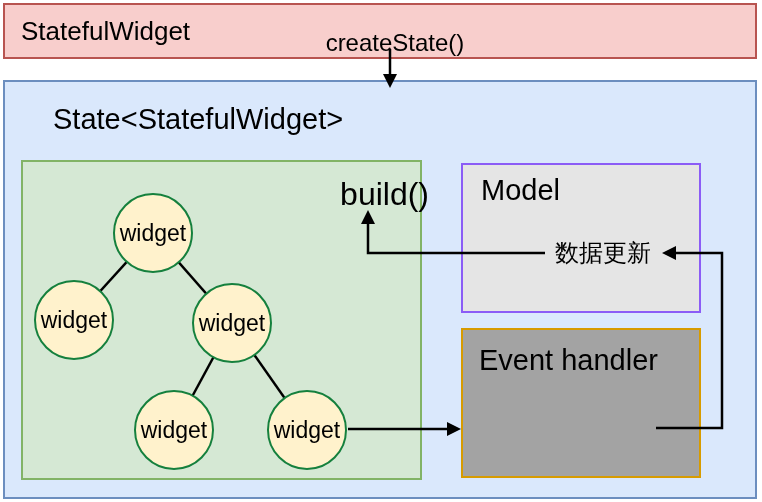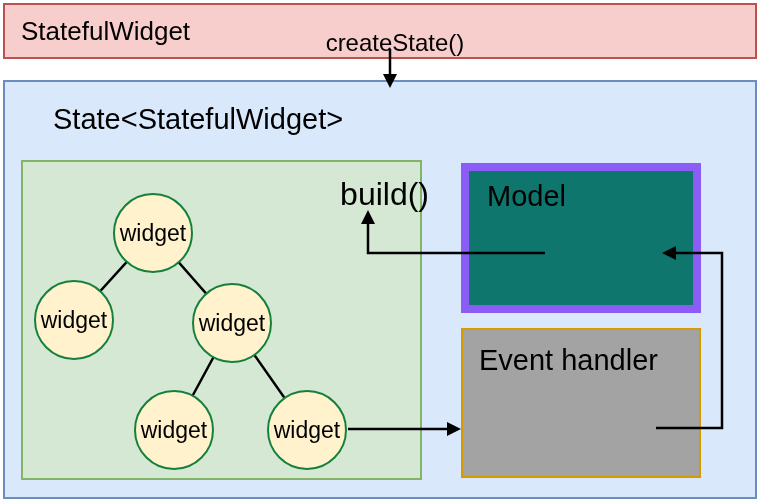--- a/index.html
+++ b/index.html
@@ -55,22 +55,22 @@
   }
   .build-label {
     position: absolute; left: 329px; top: 181px; width: 100px; height: 26px;
     line-height: 26px; font-size: 32px; text-align: right;
     z-index: 1;
   }
 
   
   .model-box {
     left: 461px; top: 163px; width: 240px; height: 150px;
-    background: #0f766e;
-    border: 8px solid #8b5cf6;
+    background: #e5e5e5;
+    border: 2px solid #8b5cf6;
     z-index: 1;
   }
   .model-box .title {
     position: absolute; left: 18px; top: 9px; font-size: 29px;
   }
   .data-update-label {
     position: absolute; left: 546px; top: 239px; width: 114px; height: 28px;
     line-height: 28px; font-size: 24px; text-align: center;
     z-index: 1;
   }
@@ -128,20 +128,21 @@
   <div class="box blue-box">
     <div class="title">State&lt;StatefulWidget&gt;</div>
   </div>
 
   <div class="box green-box"></div>
   <div class="build-label">build()</div>
 
   <div class="box model-box">
     <div class="title">Model</div>
   </div>
+  <div class="data-update-label">数据更新</div>
 
   <div class="box event-box">
     <div class="title">Event handler</div>
   </div>
 
   <svg class="layer edges" viewBox="0 0 762 502">
     <line x1="153" y1="233" x2="74" y2="320" stroke="#000" stroke-width="2.5"></line>
     <line x1="153" y1="233" x2="232" y2="323" stroke="#000" stroke-width="2.5"></line>
     <line x1="232" y1="323" x2="174" y2="430" stroke="#000" stroke-width="2.5"></line>
     <line x1="232" y1="323" x2="307" y2="430" stroke="#000" stroke-width="2.5"></line>

